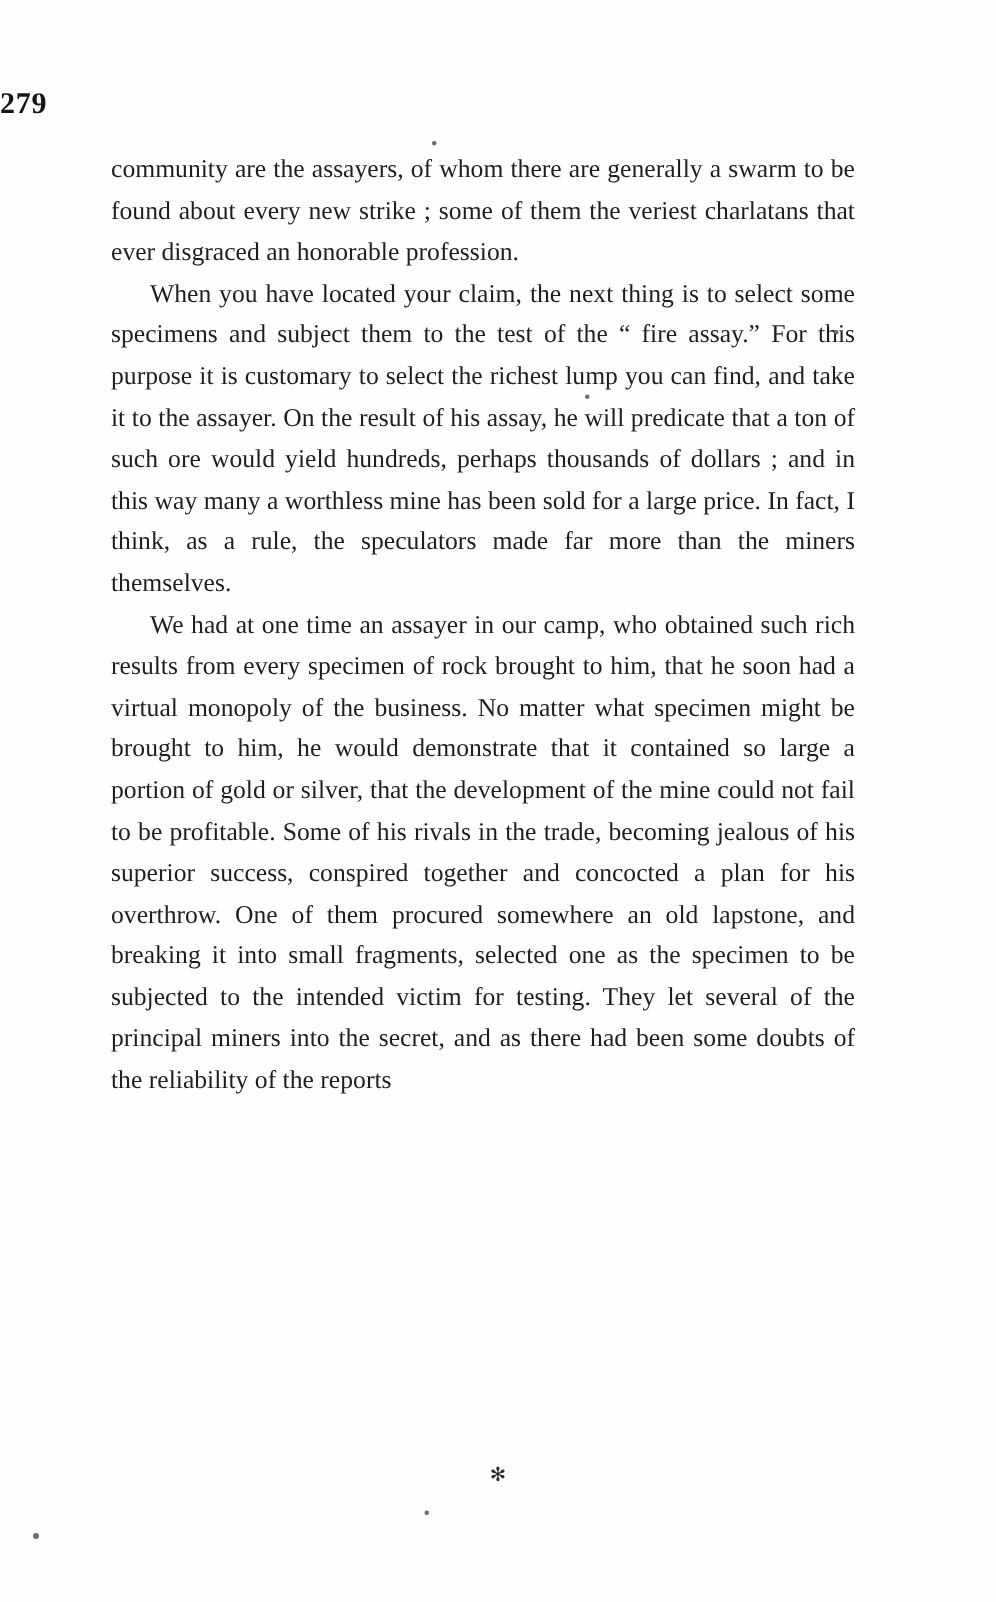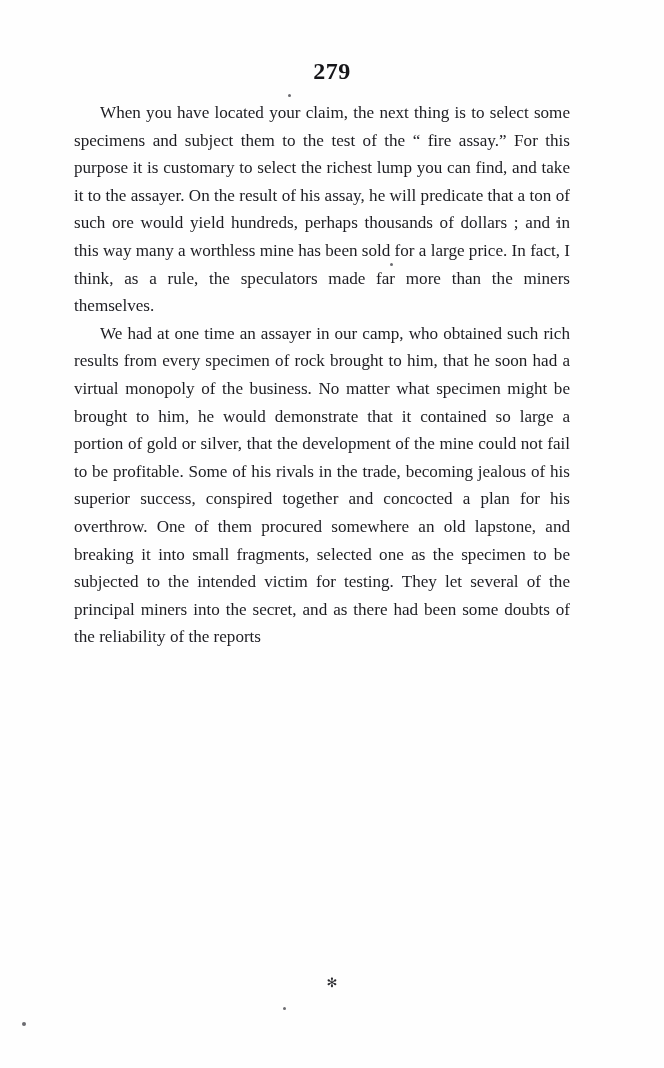--- a/index.html
+++ b/index.html
@@ -18,22 +18,22 @@
   .page {
     position: absolute;
     inset: 0;
     background: #fefefe;
   }
   .page-number {
     position: absolute;
     top: 58px;
     left: 0;
     right: 0;
-    text-align: center;
-    font-size: 24px;
+    text-align: left;
+    font-size: 20px;
     font-weight: 700;
     letter-spacing: 0.5px;
     color: #16161a;
   }
   .body-text {
     position: absolute;
     top: 99px;
     left: 74px;
     width: 496px;
   }
@@ -70,20 +70,21 @@
   .speck-e { top: 1007px; left: 283px; width: 3px; height: 3px; }
 </style>
 </head>
 <body>
 
 <div class="page">
 
   <div class="page-number">279</div>
 
   <div class="body-text">
+    <p class="para first">community are the assayers, of whom there are generally a swarm to be found about every new strike ; some of them the veriest charlatans that ever disgraced an honorable profession.</p>
     <p class="para">When you have located your claim, the next thing is to select some specimens and subject them to the test of the “ fire assay.”  For this purpose it is customary to select the richest lump you can find, and take it to the assayer.  On the result of his assay, he will predicate that a ton of such ore would yield hundreds, perhaps thousands of dollars ; and in this way many a worthless mine has been sold for a large price.  In fact, I think, as a rule, the speculators made far more than the miners themselves.</p>
     <p class="para">We had at one time an assayer in our camp, who obtained such rich results from every specimen of rock brought to him, that he soon had a virtual monopoly of the business.  No matter what specimen might be brought to him, he would demonstrate that it contained so large a portion of gold or silver, that the development of the mine could not fail to be profitable.  Some of his rivals in the trade, becoming jealous of his superior success, conspired together and concocted a plan for his overthrow.  One of them procured somewhere an old lapstone, and breaking it into small fragments, selected one as the specimen to be subjected to the intended victim for testing.  They let several of the principal miners into the secret, and as there had been some doubts of the reliability of the reports</p>
   </div>
 
   <div class="ornament">✻</div>
 
   <span class="speck speck-a"></span>
   <span class="speck speck-b"></span>
   <span class="speck speck-c"></span>
   <span class="speck speck-d"></span>

